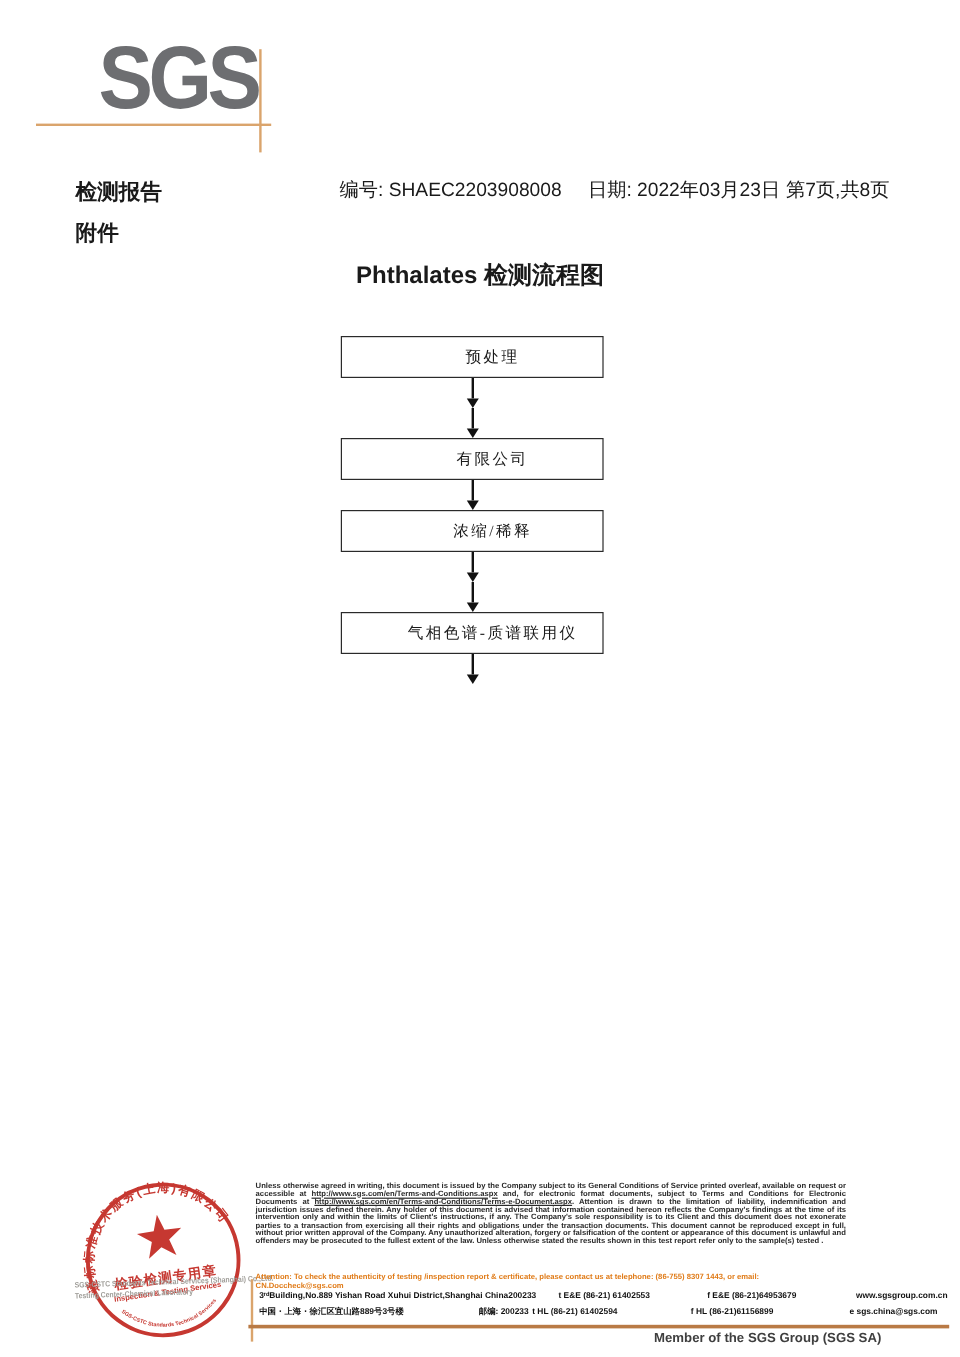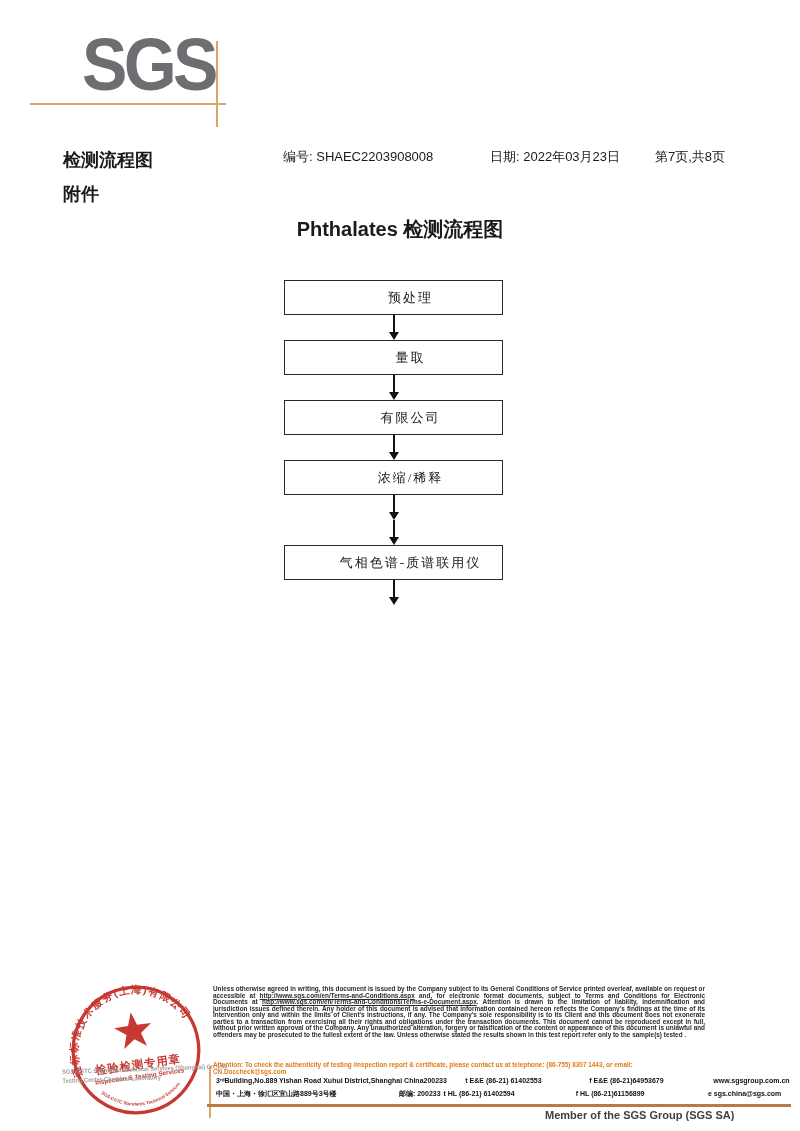--- a/index.html
+++ b/index.html
@@ -7,21 +7,21 @@
         font-family:"Liberation Sans",sans-serif;color:#1a1a1a;}
 
   
   .logo-text{position:absolute;left:82px;top:28px;font-family:"Liberation Sans",sans-serif;
              font-weight:bold;font-size:74px;line-height:74px;color:#6d6e71;
              letter-spacing:-4px;transform:scaleX(.92);transform-origin:left top;}
   .logo-hline{position:absolute;left:30px;top:103px;width:196px;height:2px;background:#daa46c;}
   .logo-vline{position:absolute;left:216px;top:41px;width:2px;height:86px;background:#daa46c;}
 
   
-  .hdr{position:absolute;top:148px;font-size:13px;}
+  .hdr{position:absolute;top:148px;font-size:16px;}
   .hdr-title{left:63px;font-size:18px;font-weight:bold;font-family:"Liberation Serif",serif;}
   .hdr-no{left:283px;}
   .hdr-date{left:490px;}
   .hdr-page{left:655px;}
   .attachment{position:absolute;left:63px;top:182px;font-size:18px;font-weight:bold;
               font-family:"Liberation Serif",serif;}
 
   
   .flow-title{position:absolute;left:0;top:216px;width:800px;text-align:center;
               font-size:20px;font-weight:bold;}
@@ -60,34 +60,33 @@
 </style>
 </head>
 <body>
 
 <div id="page">
 
   <div class="logo-text">SGS</div>
   <div class="logo-hline"></div>
   <div class="logo-vline"></div>
 
-  <div class="hdr hdr-title">检测流程图</div>
+  <div class="hdr hdr-title">检测报告</div>
   <div class="hdr hdr-no">编号: SHAEC2203908008</div>
   <div class="hdr hdr-date">日期: 2022年03月23日</div>
   <div class="hdr hdr-page">第7页,共8页</div>
   <div class="attachment">附件</div>
 
   <div class="flow-title">Phthalates 检测流程图</div>
   <div class="flow">
     <div class="flow-box">预处理</div>
     <div class="flow-arrow">
         <div class="shaft"></div>
         <div class="head"></div>
       </div>
-    <div class="flow-box">量取</div>
     <div class="flow-arrow">
         <div class="shaft"></div>
         <div class="head"></div>
       </div>
     <div class="flow-box">有限公司</div>
     <div class="flow-arrow">
         <div class="shaft"></div>
         <div class="head"></div>
       </div>
     <div class="flow-box">浓缩/稀释</div>

